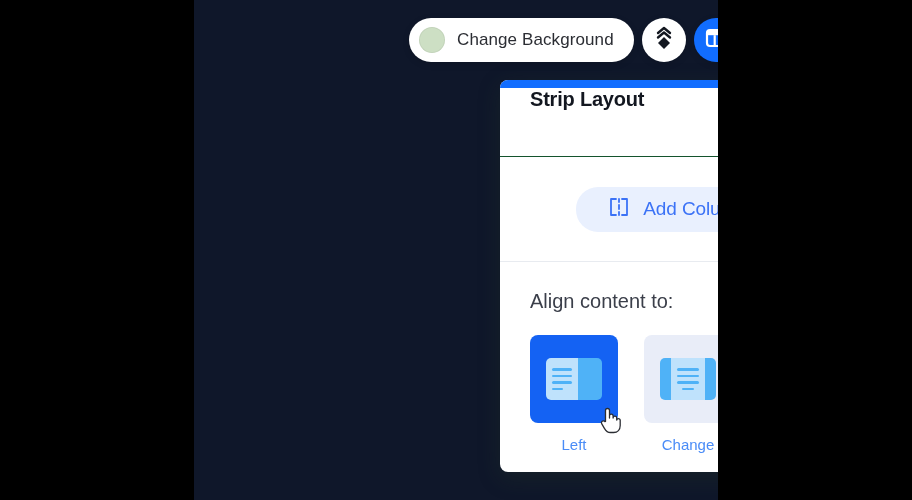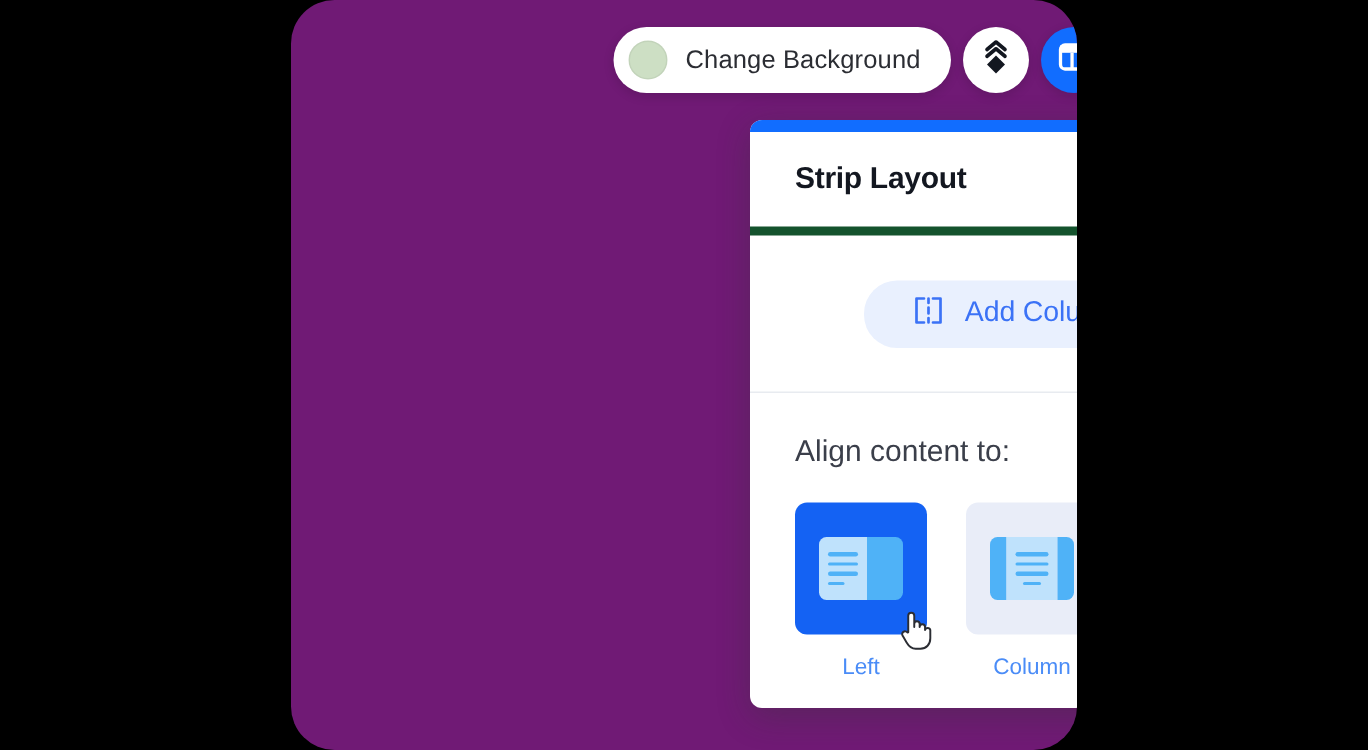--- a/index.html
+++ b/index.html
@@ -19,23 +19,22 @@
     height: 500px;
     background: #000000;
   }
   
   #canvas {
     position: absolute;
     left: 194px;
     top: 0;
     width: 524px;
     height: 500px;
-    background: #701a75;
+    background: #0f172a;
     overflow: hidden;
-    border-radius: 29px;
   }
 
   
   #toolbar {
     position: absolute;
     left: 215px;
     top: 18px;
     height: 44px;
     display: flex;
     align-items: center;
@@ -98,23 +97,23 @@
   }
   #dialog-accent {
     height: 8px;
     background: #116dff;
     flex: 0 0 auto;
   }
   #dialog-header {
     height: 69px;
     flex: 0 0 auto;
     display: flex;
-    align-items: center;
+    align-items: flex-start;
     padding: 0 22px 0 30px;
-    border-bottom: 6px solid #14532d;
+    border-bottom: 1px solid #14532d;
     box-sizing: border-box;
   }
   #dialog-title {
     font-size: 20px;
     font-weight: bold;
     color: #131720;
     flex: 1 1 auto;
     letter-spacing: -0.2px;
   }
 
@@ -306,20 +305,20 @@
                 <span class="g-block" style="width:11px;"></span>
                 <span class="g-panel" style="width:34px;align-items:center;">
                   <span class="g-line" style="width:22px;"></span>
                   <span class="g-line" style="width:22px;"></span>
                   <span class="g-line" style="width:22px;"></span>
                   <span class="g-line" style="width:12px;"></span>
                 </span>
                 <span class="g-block" style="width:11px;"></span>
               </span>
             </div>
-            <span class="align-label">Column</span>
+            <span class="align-label">Change</span>
           </div>
 
         </div>
       </div>
     </div>
   </div>
 </div>
 
 </body></html>

